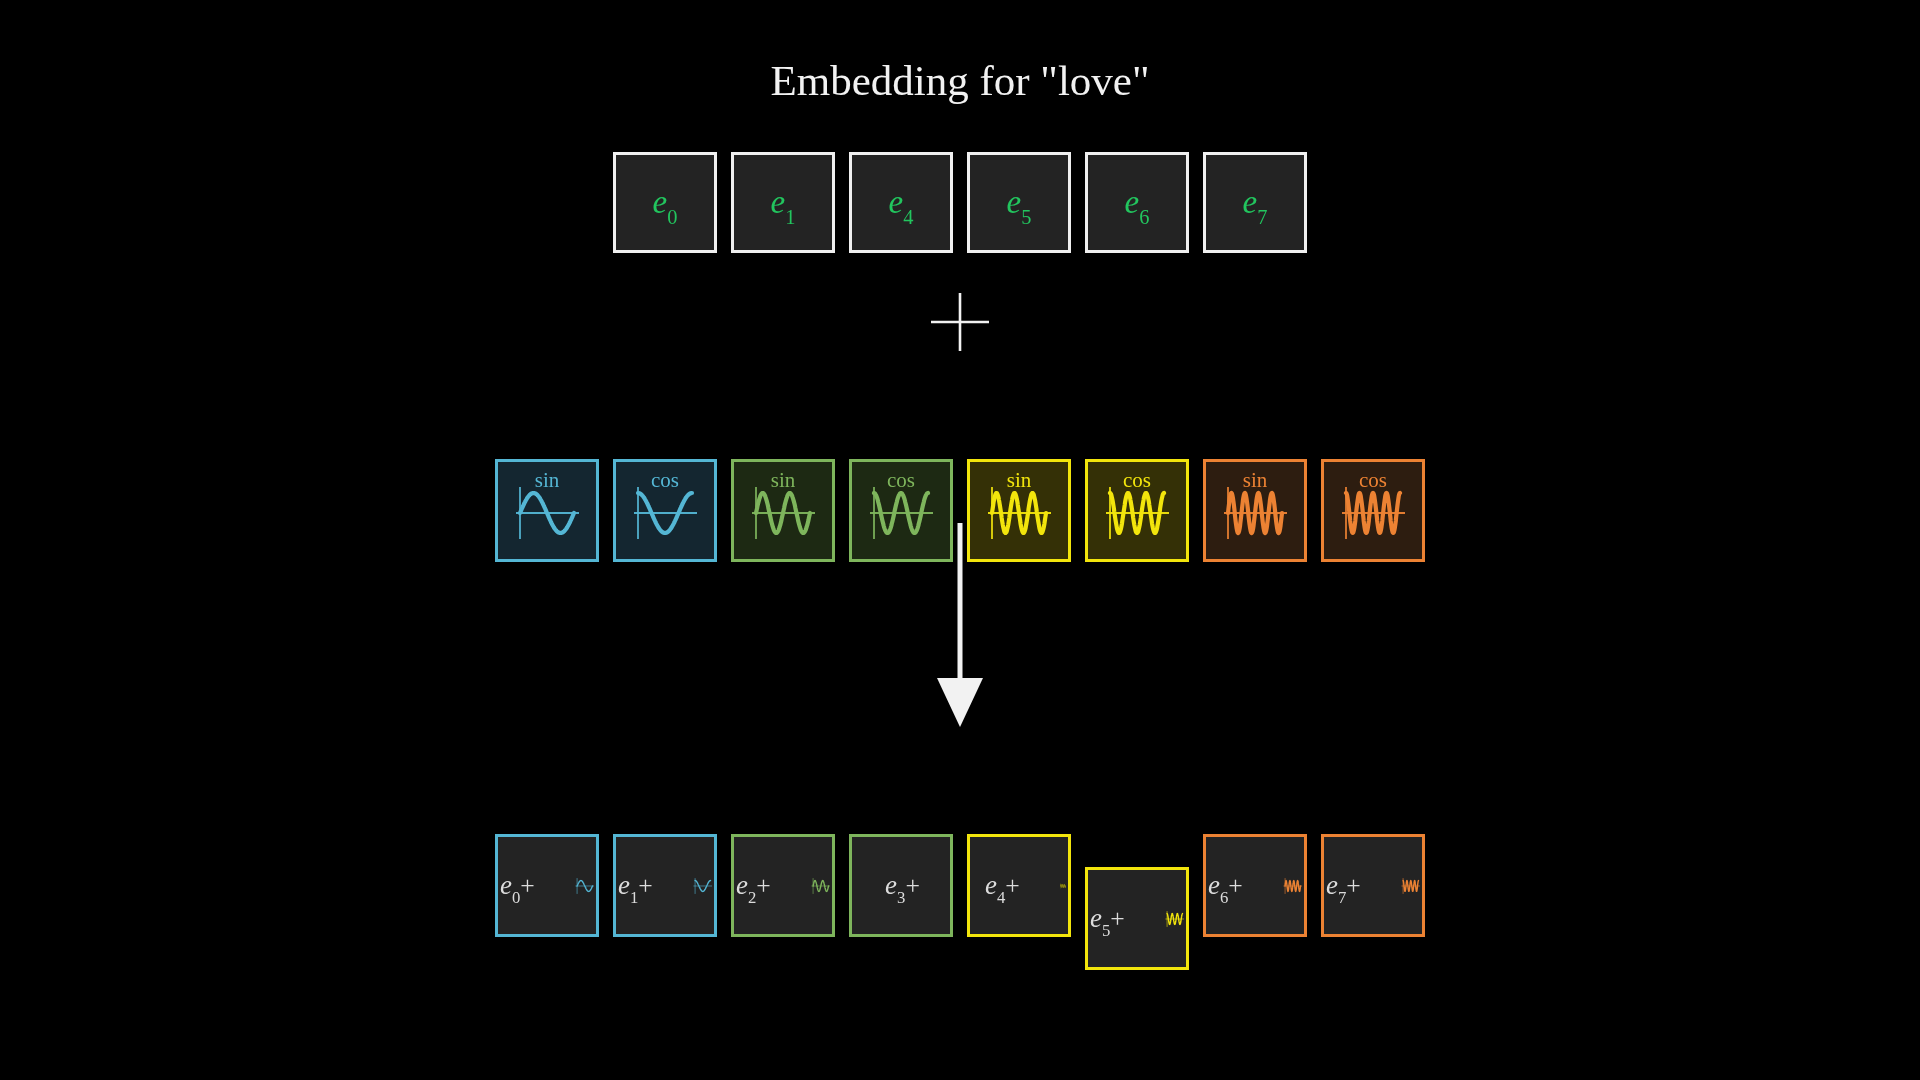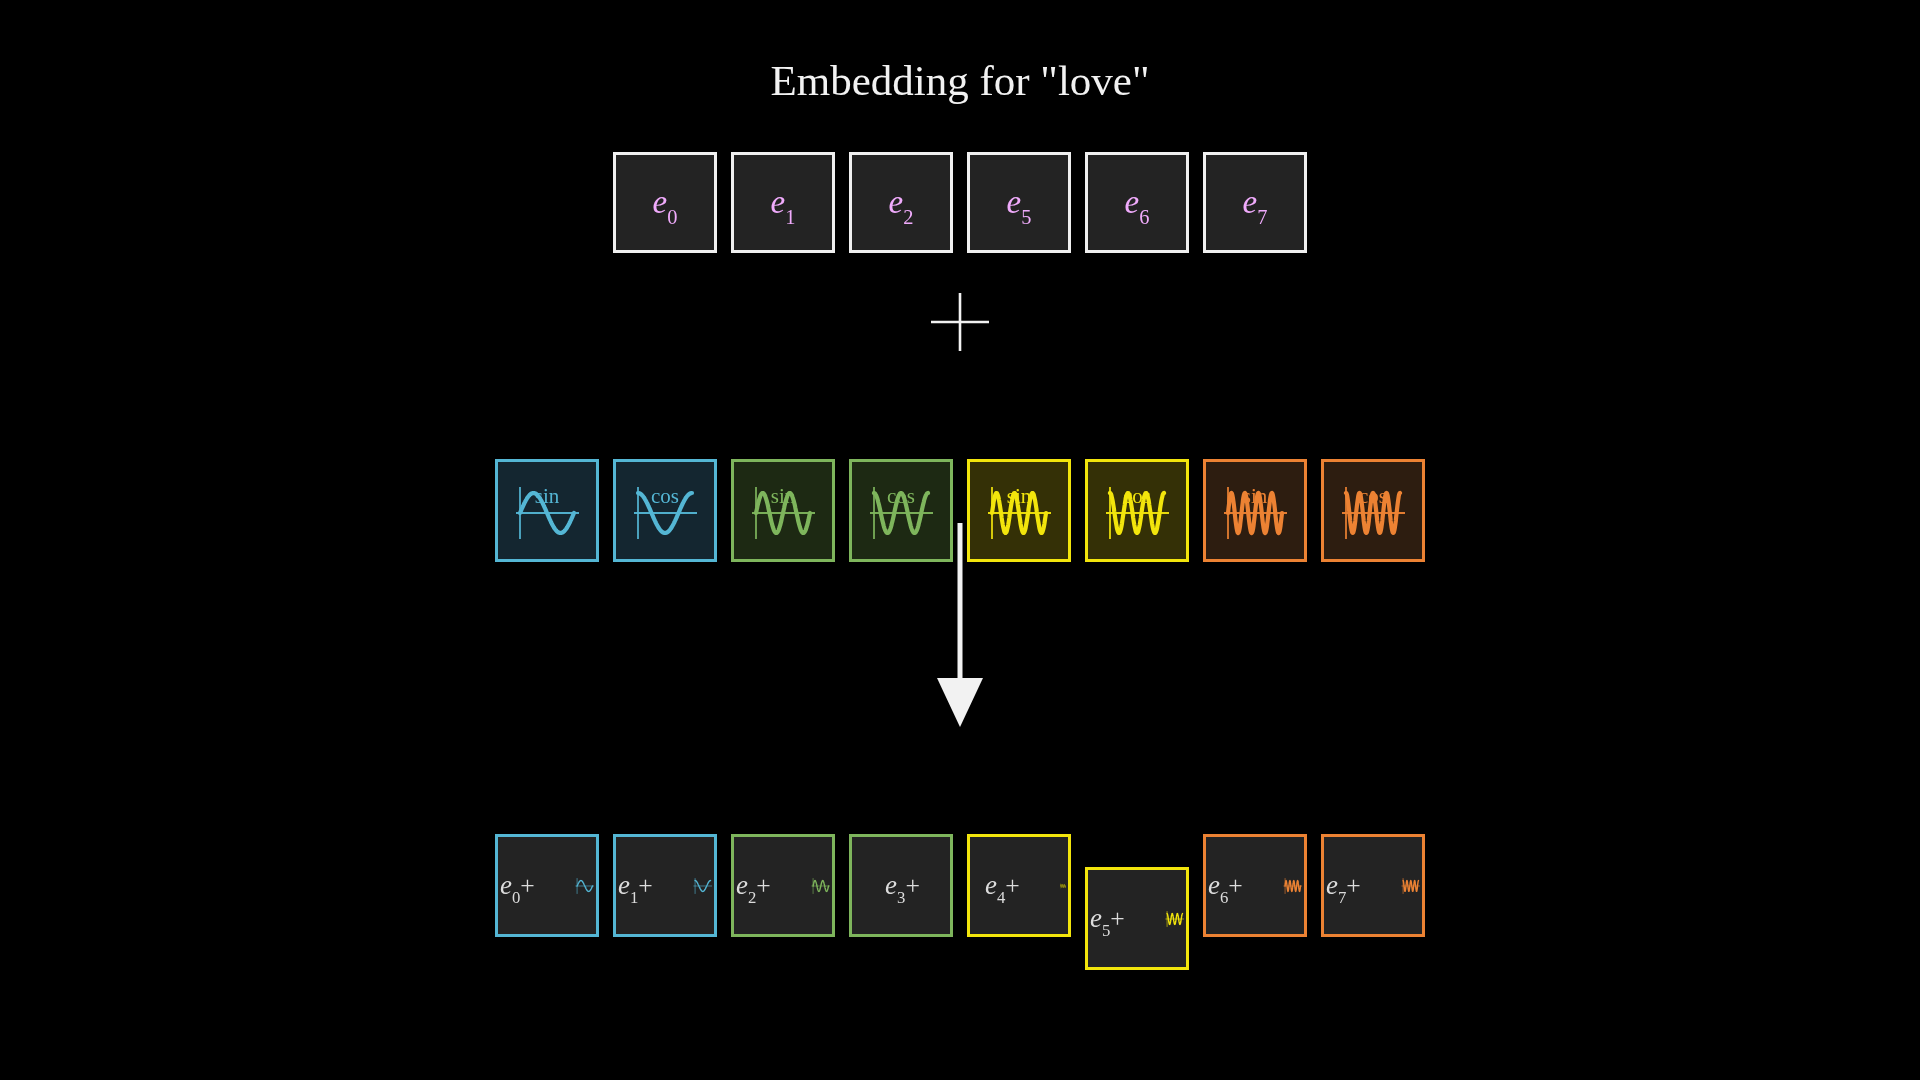--- a/index.html
+++ b/index.html
@@ -26,29 +26,29 @@
   #row-output    { top:834px; }
 
   .cell {
     box-sizing:border-box; width:104px; position:relative;
     display:flex; align-items:center; justify-content:center;
   }
   #row-embedding .cell { height:101px; border:3px solid #f0f0f0; background:#232323; }
   #row-encoding  .cell { height:103px; border:3px solid; }
   #row-output    .cell { height:103px; border:3px solid; background:#232323; padding:0 2px;gap:39px; }
 
-  .evar { color:#f0abfc; font-size:33px; font-style:italic; line-height:1;text-align:right; }
+  .evar { color:#22c55e; font-size:33px; font-style:italic; line-height:1;text-align:right; }
   .evar sub { font-size:0.62em; font-style:normal; line-height:0; position:relative; top:0.18em; }
 
   .out-label { color:#dcdcdc; font-size:27px; font-style:italic; line-height:1; white-space:nowrap; }
   .out-label sub { font-size:0.62em; font-style:normal; line-height:0; position:relative; top:0.18em; }
   .out-label .plus { font-style:normal; font-size:0.95em; }
 
   .wave-label {
-    position:absolute; top:24px; left:50%; transform:translateX(-50%);
+    position:absolute; top:8px; left:50%; transform:translateX(-50%);
     font-size:21px; line-height:1; font-style:normal;
   }
   .wave-svg-big { position:absolute; left:0; top:0; }
   .wave-svg-small { display:block; margin-left:1px; }
 
   .abs { position:absolute; }
 </style>
 </head>
 <body>
 
@@ -57,21 +57,21 @@
   <div class="title" id="title-embedding">Embedding for "love"</div>
 
   <div class="row" id="row-embedding">
       <div class="cell">
         <span class="evar"><span>e</span><sub>0</sub></span>
       </div>
       <div class="cell">
         <span class="evar"><span>e</span><sub>1</sub></span>
       </div>
       <div class="cell">
-        <span class="evar"><span>e</span><sub>2</sub></span>
+        <span class="evar"><span>e</span><sub>4</sub></span>
       </div>
       <div class="cell">
         <span class="evar"><span>e</span><sub>5</sub></span>
       </div>
       <div class="cell">
         <span class="evar"><span>e</span><sub>6</sub></span>
       </div>
       <div class="cell">
         <span class="evar"><span>e</span><sub>7</sub></span>
       </div>

